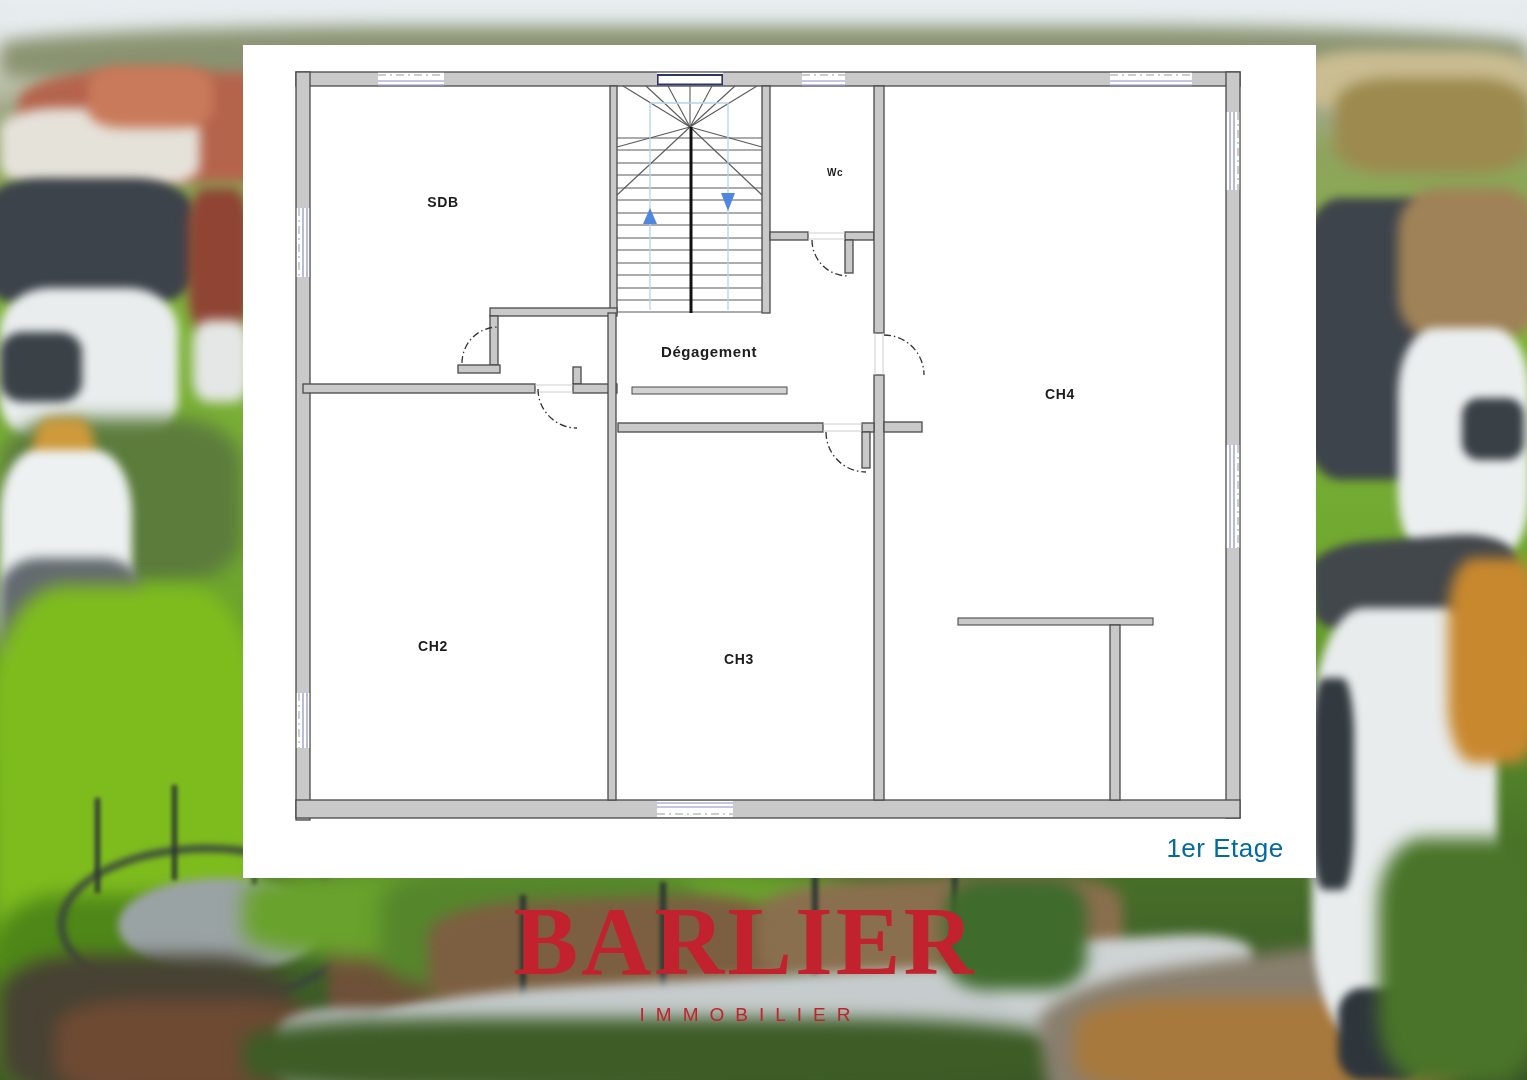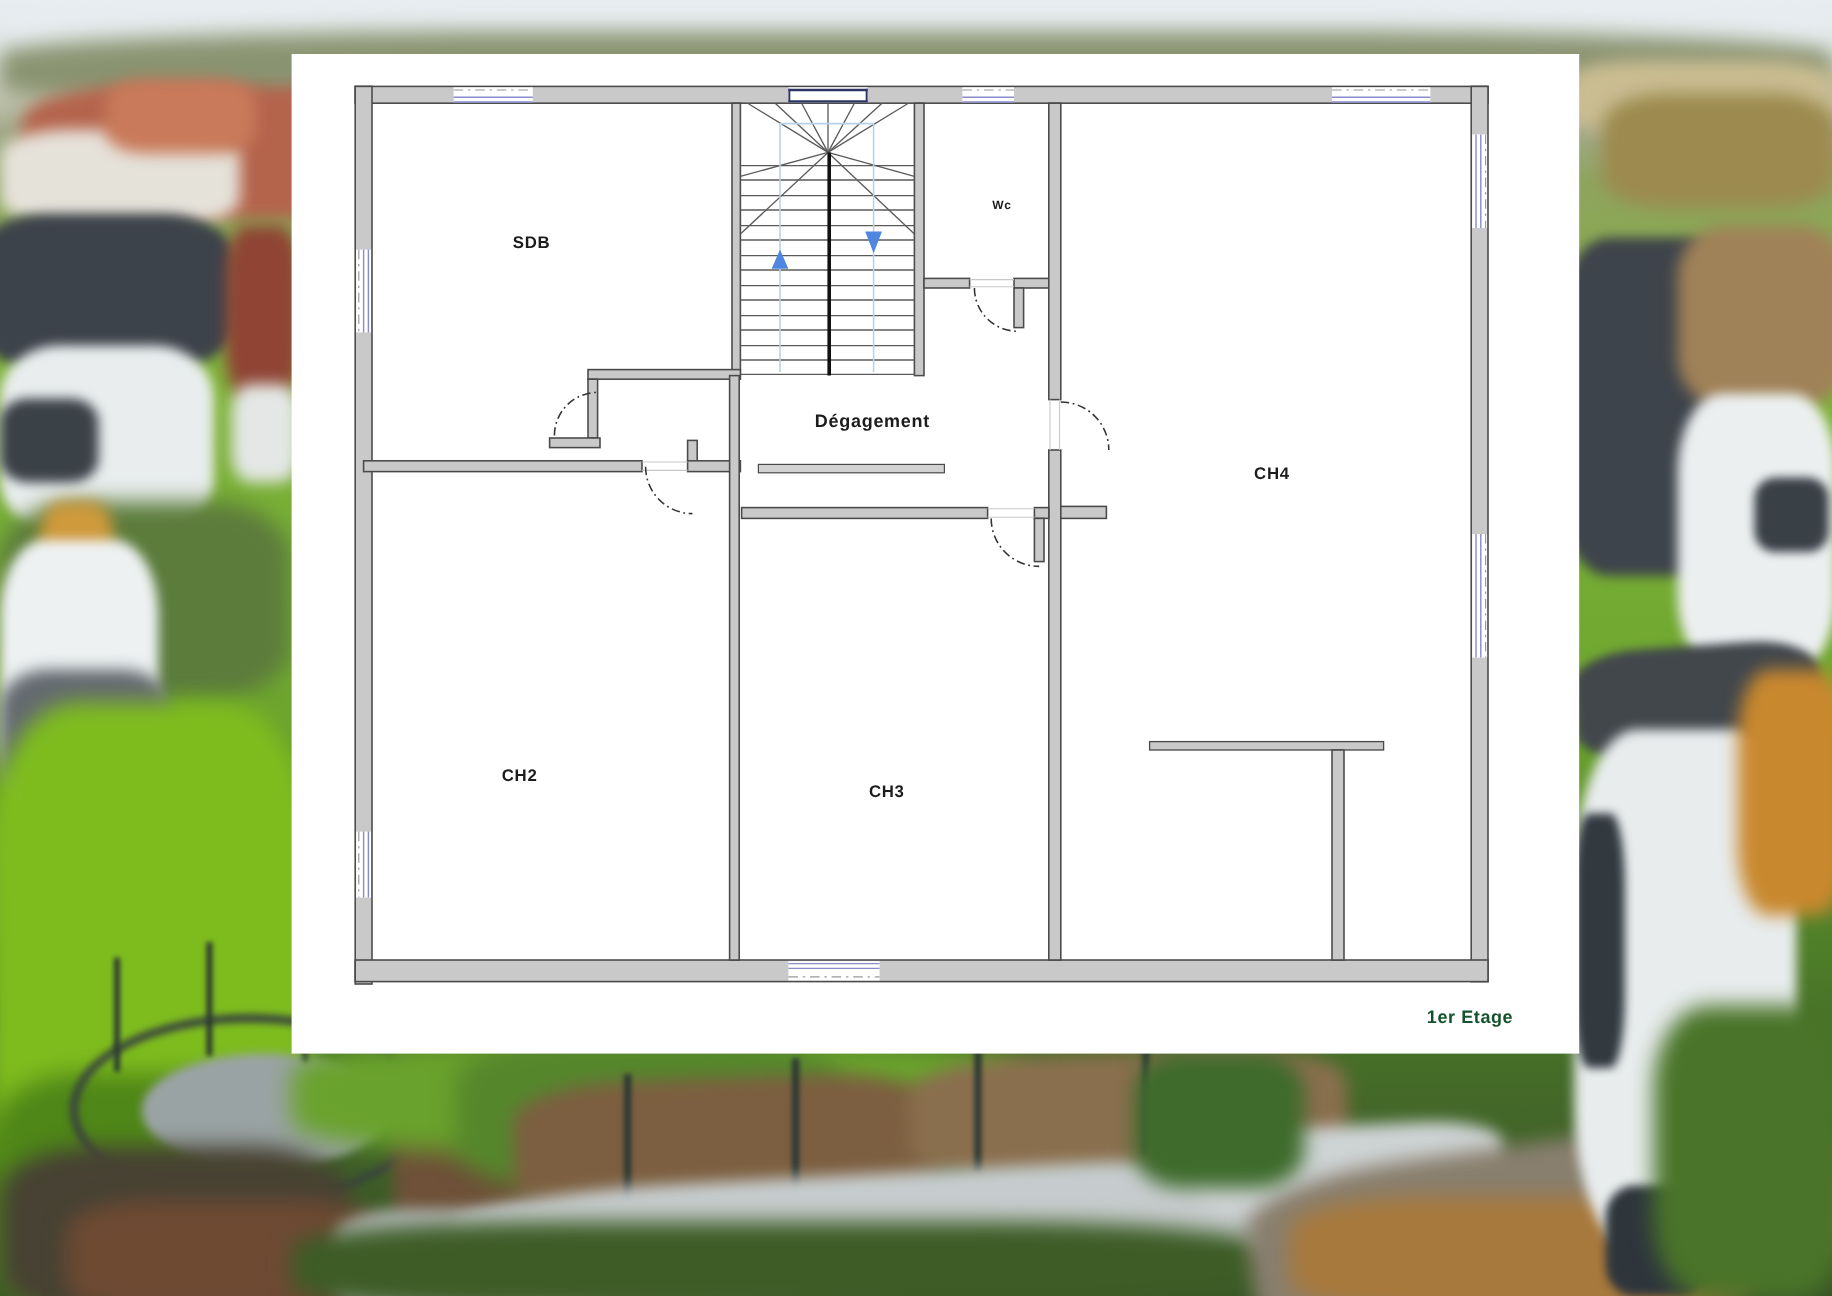--- a/index.html
+++ b/index.html
@@ -9,22 +9,22 @@
   .scene{position:absolute;inset:0;}
   
   .bg{position:absolute;inset:0;overflow:hidden;}
   .b{position:absolute;filter:blur(7px);border-radius:28%;}
   .post{position:absolute;filter:blur(2px);background:#2c3833;}
   
   .panel{position:absolute;left:243px;top:45px;width:1073px;height:833px;background:#ffffff;z-index:5;}
   .panel svg{position:absolute;left:0;top:0;}
   .room-label{position:absolute;transform:translate(-50%,-50%);font-weight:bold;color:#1c1c1c;
               font-size:14px;letter-spacing:0.6px;white-space:nowrap;}
-  .floor-label{position:absolute;transform:translate(-50%,-50%);font-weight:bold;color:#14532d;
-               font-size:15px;letter-spacing:0.5px;white-space:nowrap;}
+  .floor-label{position:absolute;transform:translate(-50%,-50%);font-weight:normal;color:#0369a1;
+               font-size:26px;letter-spacing:0.5px;white-space:nowrap;}
   
   .logo{position:absolute;left:745px;top:893px;transform:translateX(-50%);text-align:center;z-index:6;}
   .logo .name{font-family:"Liberation Serif",serif;font-weight:bold;font-size:97px;line-height:1;
               letter-spacing:3px;color:#c1222d;margin:0;}
   .logo .sub{font-family:"Liberation Sans",sans-serif;font-size:19px;letter-spacing:11px;
              color:#c1222d;margin-top:14px;margin-left:11px;}
 </style>
 </head>
 <body>
 
@@ -243,21 +243,25 @@
         <path d="M 219 318 A 36 36 0 0 1 255 282"></path>
         <path d="M 295 344 A 39 39 0 0 0 334 383"></path>
         <path d="M 583 387 A 40 40 0 0 0 623 427"></path>
         <path d="M 569 195 A 36 36 0 0 0 605 231"></path>
         <path d="M 641 290 A 40 40 0 0 1 681 330"></path>
       </g>
     </svg>
 
     <div class="room-label" style="left:200px;top:157px;">SDB</div>
     <div class="room-label" style="left:592px;top:127px;font-size:10px;">Wc</div>
-    <div class="room-label" style="left:484px;top:306px;font-size:15px;">Dégagement</div>
+    <div class="room-label" style="left:466px;top:306px;font-size:15px;">Dégagement</div>
     <div class="room-label" style="left:190px;top:587px;margin-top:14px;">CH2</div>
     <div class="room-label" style="left:496px;top:580px;margin-top:34px;">CH3</div>
     <div class="room-label" style="left:817px;top:349px;">CH4</div>
     <div class="floor-label" style="left:982px;top:803px;">1er Etage</div>
   </div>
 
+  <div class="logo">
+    <div class="name">BARLIER</div>
+    <div class="sub">IMMOBILIER</div>
+  </div>
 
 </div>
 
 </body></html>

